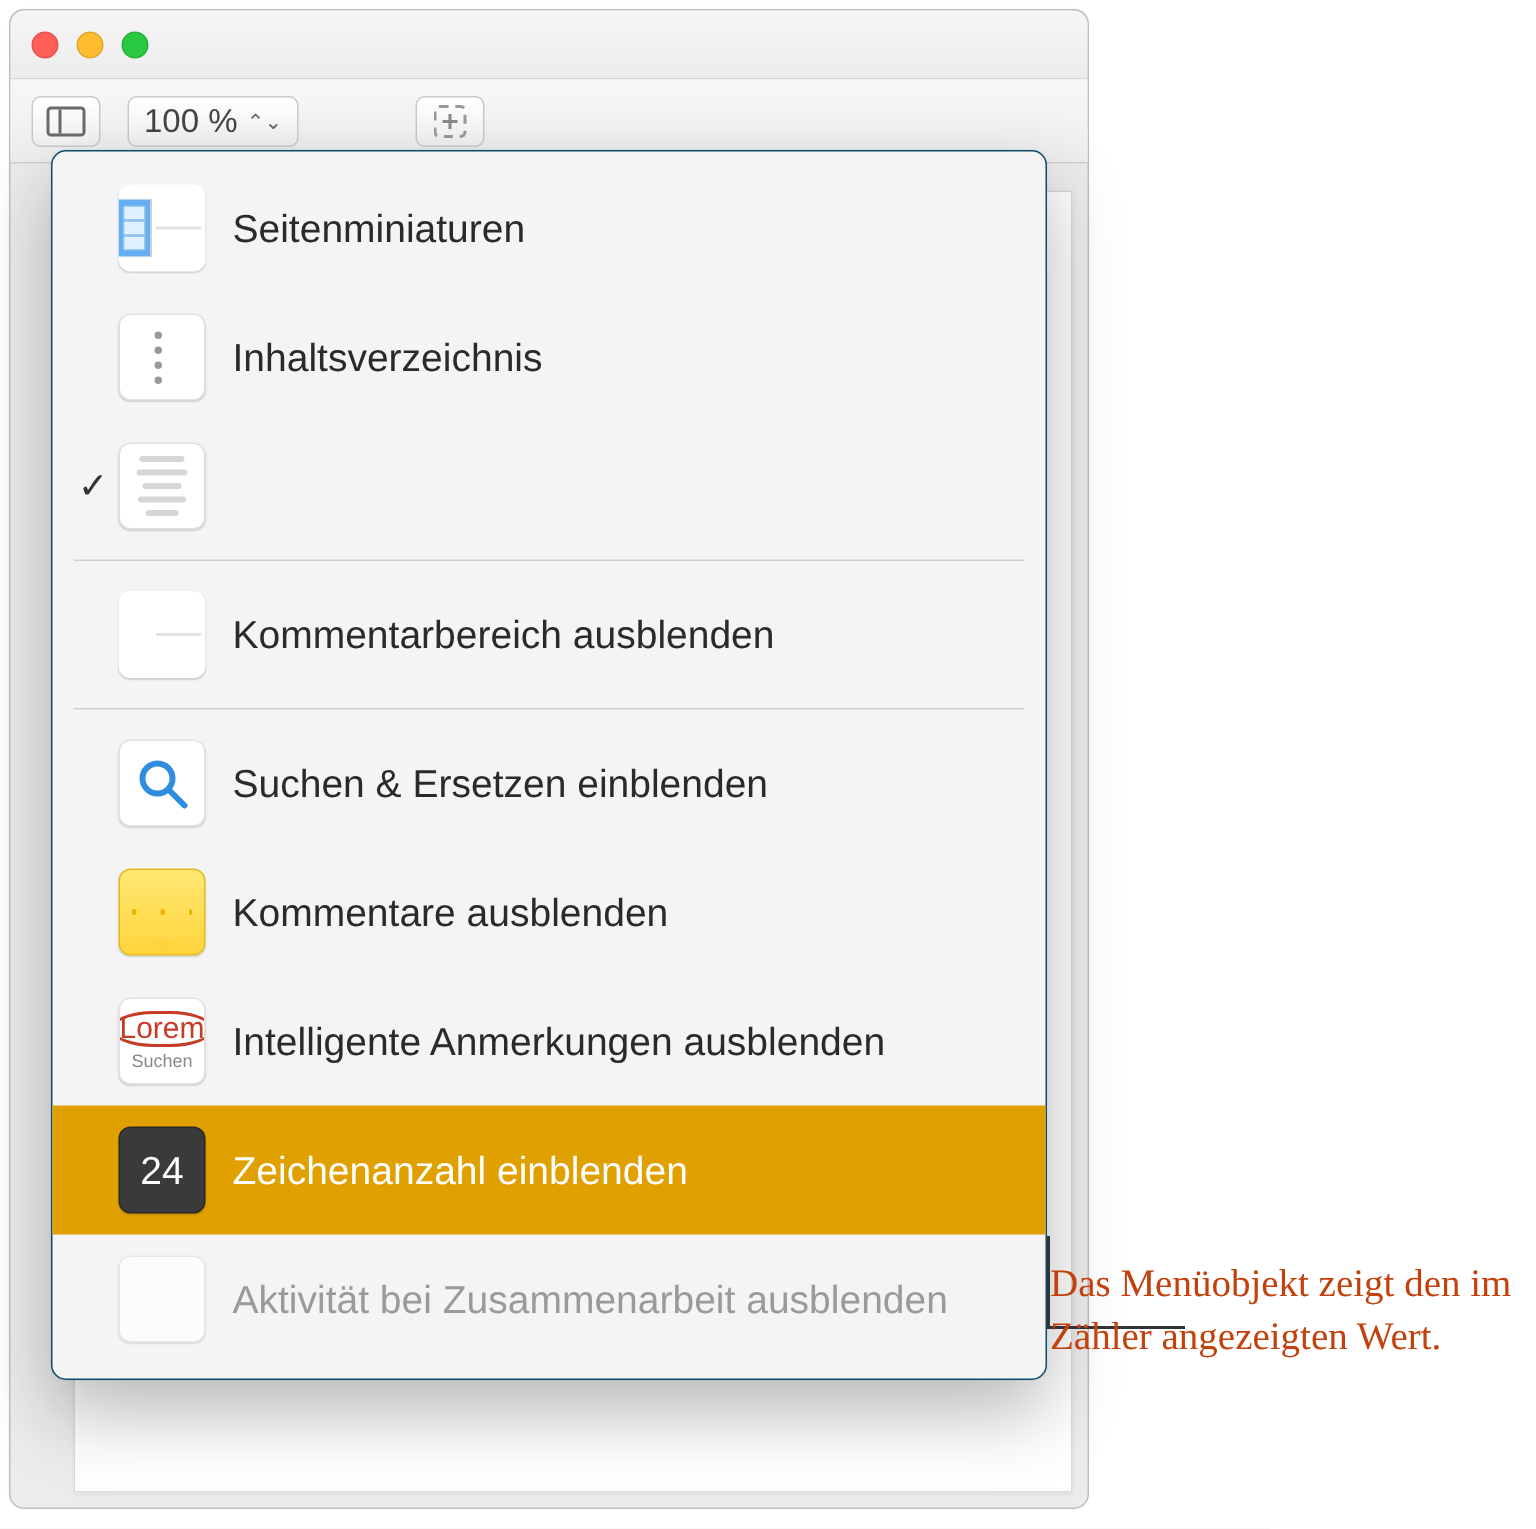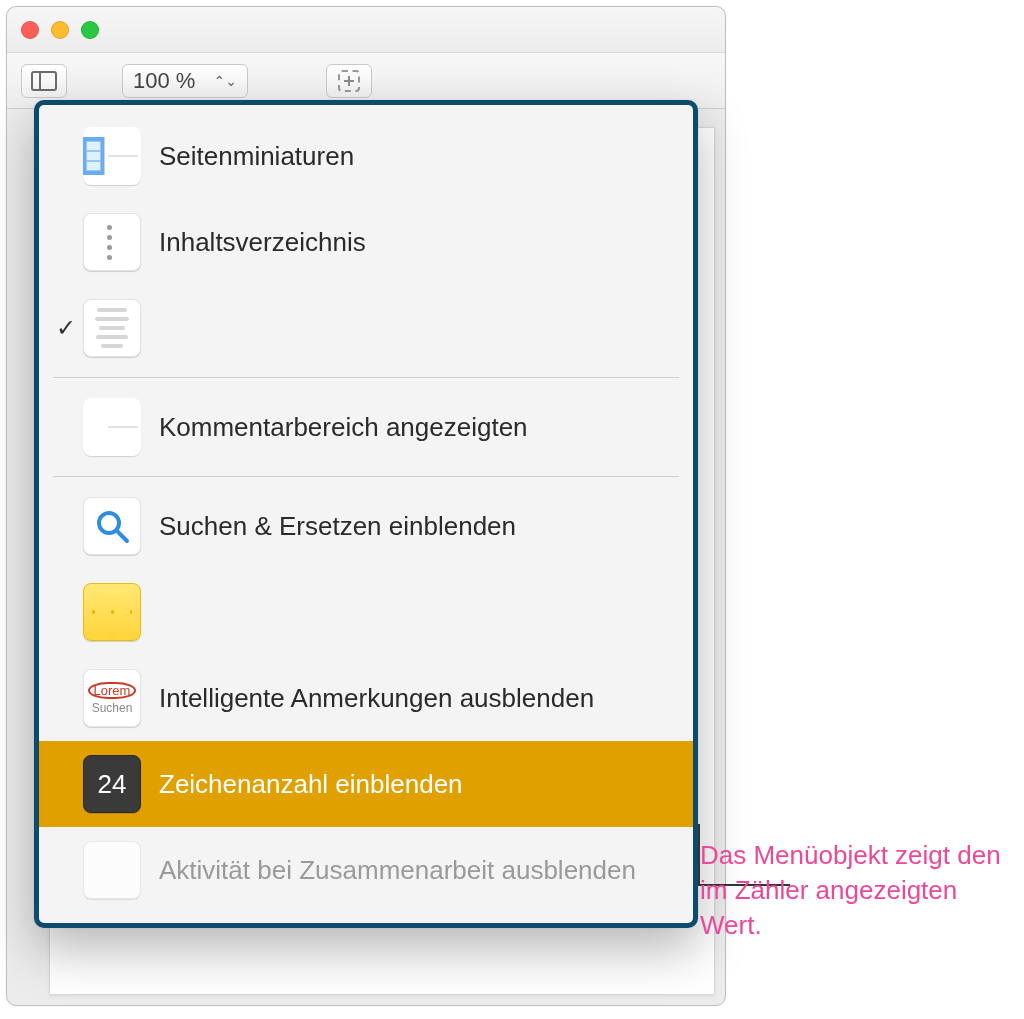--- a/index.html
+++ b/index.html
@@ -56,39 +56,39 @@
     border: 1px solid #c9c9c9;
     border-radius: 6px;
     background: linear-gradient(#ffffff,#f1f1f1);
     display: flex; align-items: center; justify-content: center;
     padding: 0 8px;
     box-shadow: 0 1px 0 rgba(255,255,255,0.6) inset;
     color: #555;
     font-size: 18px;
   }
   .view-btn { width: 46px; }
-  .zoom-sel { width: 126px; display:flex; align-items:center; justify-content:space-between; padding:0 10px; font-size: 22px; color:#444;margin-left:37px; }
+  .zoom-sel { width: 114px; display:flex; align-items:center; justify-content:space-between; padding:0 10px; font-size: 22px; color:#444; }
   .zoom-sel .caret { font-size: 14px; color:#666; }
   .add-btn { width: 46px; margin-left: 60px; }
 
   .canvas {
     position: absolute;
     top: 120px; left: 42px; right: 10px; bottom: 10px;
     background: #fff;
     border: 1px solid #d9d9d9;
     box-shadow: 0 1px 3px rgba(0,0,0,0.08);
   }
 
   
   .menu {
     position: absolute;
     top: 100px; left: 34px;
     width: 664px;
     background: #f4f4f4;
-    border: 5px solid #0c4a6e;
+    border: 1px solid #0c4a6e;
     border-radius: 10px;
     box-shadow: 0 22px 50px rgba(0,0,0,0.28), 0 0 0 1px rgba(0,0,0,0.03);
     padding: 8px 0 10px 0;
   }
   .menu-item {
     display: flex;
     align-items: center;
     height: 86px;
     padding: 0 18px 0 10px;
     font-size: 26px;
@@ -150,42 +150,43 @@
   .ic-search svg{position:absolute;inset:0;margin:auto;width:40px;height:40px;}
 
   .ic-ruler { background:linear-gradient(180deg,#f6d253,#e6b72f); border:1px solid #d9a82b; position:relative;}
   .ic-ruler .tick{position:absolute;top:0;width:2px;background:#d9a82b;}
 
   .ic-note { background:linear-gradient(180deg,#ffe873,#ffd43b); border:1px solid #e3bb1f; position:relative;}
   .ic-note::after{content:"";position:absolute;left:50%;bottom:-8px;transform:translateX(-50%);border:8px solid transparent;border-top-color:#ffd43b;}
   .ic-note .l{height:4px;background:#e8b400;margin:6px 8px;border-radius:2px;}
 
   .ic-lorem { background:#fff; border:1px solid #e4e4e4; display:flex; flex-direction:column; align-items:center; justify-content:center; gap:2px; font-size:12px; color:#888;}
-  .ic-lorem .w{font-size:13px;color:#c63b26;border:2px solid #c63b26;border-radius:50%/60%;padding:0 4px;line-height:1;}
+  .ic-lorem .w{font-size:20px;color:#c63b26;border:2px solid #c63b26;border-radius:50%/60%;padding:0 4px;line-height:1;}
 
   .ic-count { background:#3a3a3a; color:#fff; display:flex; align-items:center; justify-content:center; font-size:26px; font-weight:500; border:1px solid #2a2a2a;}
   .menu-item.highlight .ic-count{border-color:#2a2a2a;}
 
   .ic-collab { background:#fff; border:1px solid #e4e4e4; display:flex; flex-direction:column; justify-content:space-around; padding:6px 0;}
   .ic-collab .bar{height:6px;border-radius:3px;margin:0 8px;}
   .ic-collab .b1{background:#ff8a3c;}
   .ic-collab .b2{background:#2e9bff;}
   .ic-collab .b3{background:#31c552;}
   .menu-item.disabled .ic-collab{filter:grayscale(0.6) opacity(0.6);}
   .menu-item.disabled .icon-box{filter:grayscale(0.5) opacity(0.7);}
 
   
   .callout {
     position: absolute;
     top: 838px;
     left: 700px;
     width: 320px;
     font-size: 26px;
     line-height: 1.35;
-    color: #ec4899;
+    color: #c2410c;
+    font-family: Liberation Serif, serif;
   }
   .callout-line {
     position: absolute;
     top: 884px;
     left: 700px;
     width: 90px;
     height: 2px;
     background: #333;
   }
   .callout-line::before{
@@ -285,21 +286,21 @@
   <div class="menu-item">
     <span class="check-col"></span>
     <span class="icon-box ic-comments-pane">
       <span class="rail">
           <span class="c1"></span>
           <span class="c2"></span>
           <span class="c3"></span>
         </span>
       <span class="page"></span>
     </span>
-    <span class="menu-label">Kommentarbereich angezeigten</span>
+    <span class="menu-label">Kommentarbereich ausblenden</span>
   </div>
 
   <div class="menu-sep"></div>
 
   <div class="menu-item">
     <span class="check-col"></span>
     <span class="icon-box ic-search">
       <svg viewBox="0 0 40 40">
           <circle cx="17" cy="17" r="10" fill="none" stroke="#2e8ddf" stroke-width="4"></circle>
           <line x1="25" y1="25" x2="35" y2="35" stroke="#2e8ddf" stroke-width="4" stroke-linecap="round"></line>
@@ -309,20 +310,21 @@
   </div>
 
 
   <div class="menu-item">
     <span class="check-col"></span>
     <span class="icon-box ic-note">
       <span class="l" style="width:70%"></span>
         <span class="l" style="width:80%"></span>
         <span class="l" style="width:55%"></span>
     </span>
+    <span class="menu-label">Kommentare ausblenden</span>
   </div>
 
   <div class="menu-item">
     <span class="check-col"></span>
     <span class="icon-box ic-lorem">
       <span class="w">Lorem</span>
         <span>Suchen</span>
     </span>
     <span class="menu-label">Intelligente Anmerkungen ausblenden</span>
   </div>

